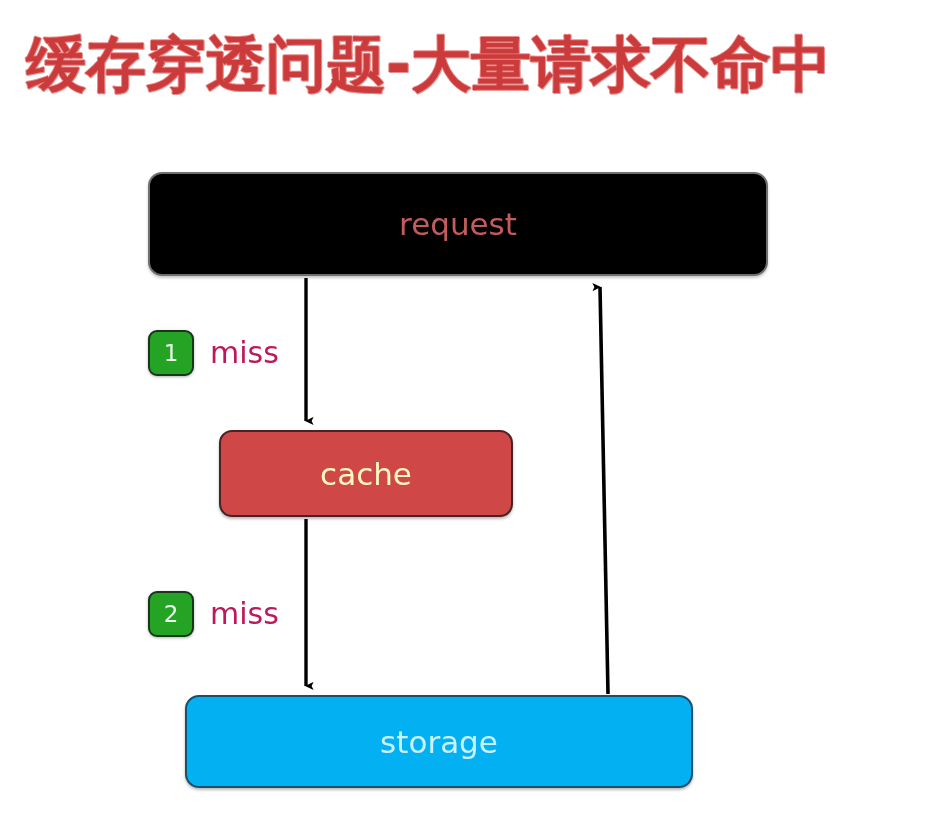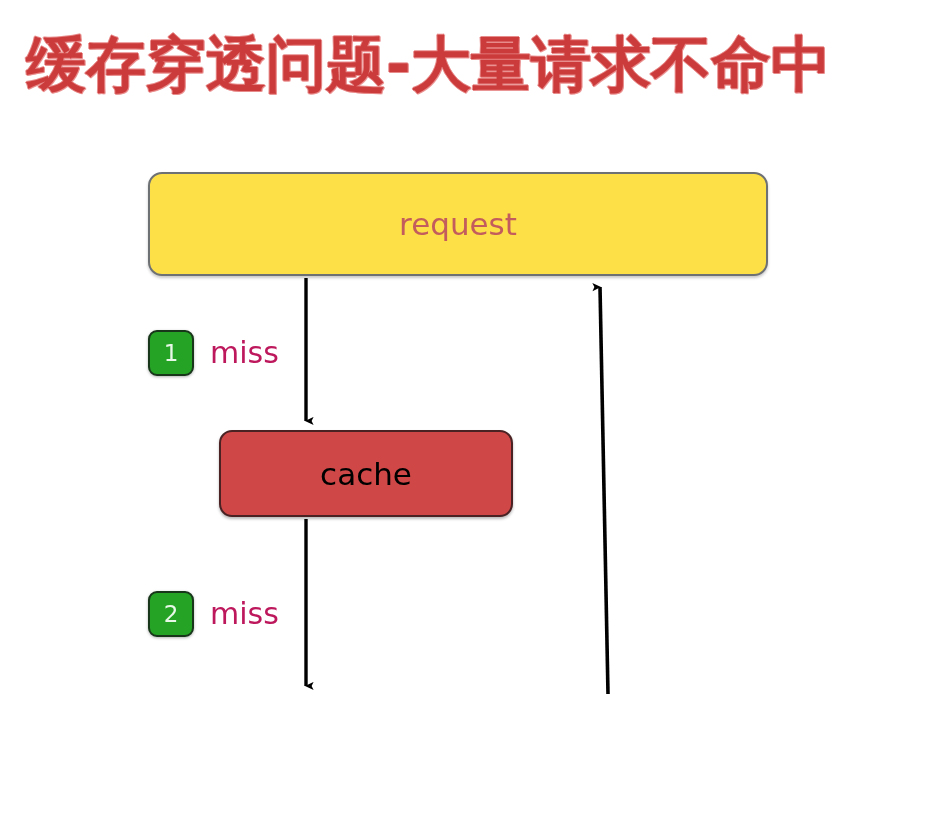--- a/index.html
+++ b/index.html
@@ -55,37 +55,37 @@
     justify-content: center;
     font-family: "DejaVu Sans", sans-serif;
     font-weight: 400;
   }
 
   #node-request {
     left: 148px;
     top: 172px;
     width: 620px;
     height: 104px;
-    background: #fde047;
+    background: #000000;
     border: 2px solid #6e7174;
     border-radius: 14px;
     color: #c35c5c;
     font-size: 31px;
     box-shadow: 0 2px 3px rgba(0,0,0,0.22);
   }
 
   #node-cache {
     left: 219px;
     top: 430px;
     width: 294px;
     height: 87px;
     background: #cf4747;
     border: 2px solid #4a2224;
     border-radius: 13px;
-    color: #000000;
+    color: #fef9c3;
     font-size: 31px;
     box-shadow: 0 2px 3px rgba(0,0,0,0.28);
   }
 
   #node-storage {
     left: 185px;
     top: 695px;
     width: 508px;
     height: 93px;
     background: #03b1f3;
@@ -168,20 +168,23 @@
   </svg>
 
   <div class="node" id="node-request">
     <span>request</span>
   </div>
 
   <div class="node" id="node-cache">
     <span>cache</span>
   </div>
 
+  <div class="node" id="node-storage">
+    <span>storage</span>
+  </div>
 
   <div class="badge" id="badge-1">1</div>
   <div class="edge-label" id="label-miss-1">miss</div>
 
   <div class="badge" id="badge-2">2</div>
   <div class="edge-label" id="label-miss-2">miss</div>
 
 </div>
 
 </body></html>

